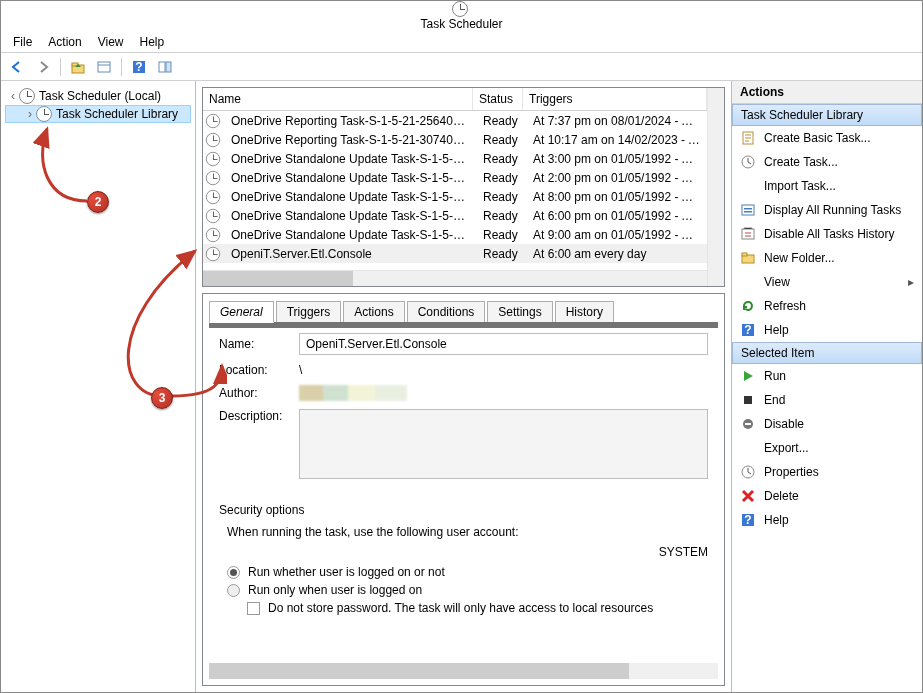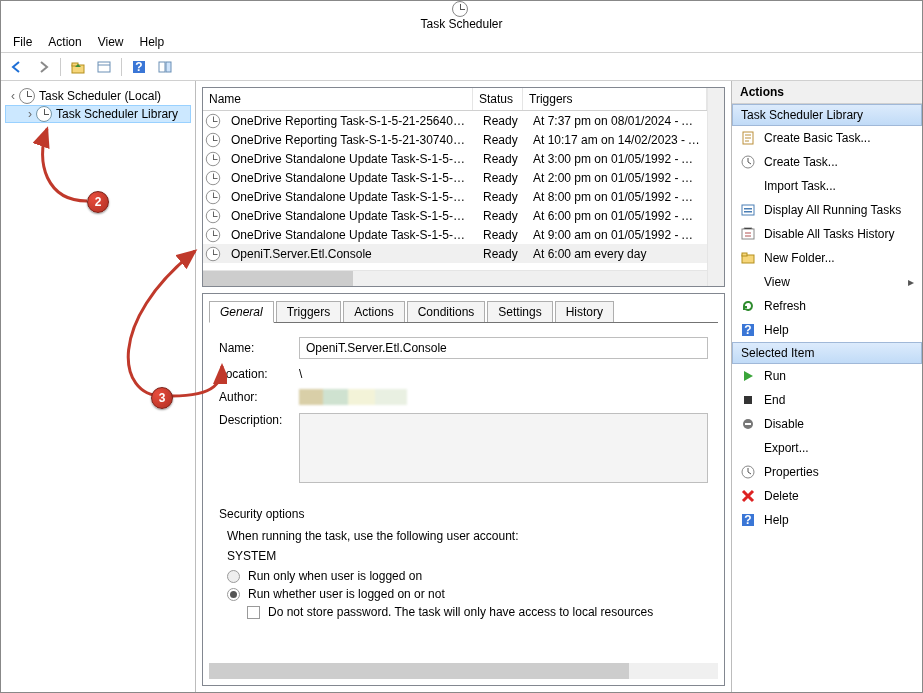--- a/index.html
+++ b/index.html
@@ -33,21 +33,21 @@
   .list-row.sel { background:#f0f0f0; }
   .list-row .cell { padding:0 6px; white-space:nowrap; overflow:hidden; text-overflow:ellipsis; }
   .list-scroll-x { height:16px; border-top:1px solid #e5e5e5; position:relative; background:#f0f0f0; }
   .list-scroll-x .thumb { position:absolute; left:0; top:0; height:100%; width:150px; background:#cdcdcd; }
   .vscroll { width:17px; background:#f0f0f0; border-left:1px solid #e5e5e5; }
   .detail-panel { flex:1; display:flex; flex-direction:column; min-height:0; }
   .tabs { display:flex; padding:6px 6px 0 6px; gap:2px; }
   .tab { padding:3px 10px; border:1px solid #aeaeae; border-bottom:none; background:#fff; cursor:pointer; position:relative; top:1px; }
   .tab.active { background:#fff; border-bottom:1px solid #fff; z-index:2;font-style:italic; }
   .tab:not(.active) { background:#f4f4f4; }
-  .tab-body { flex:1; border-top:1px solid #737373; margin:0 6px 6px 6px; padding:14px 10px 6px 10px; overflow:hidden; position:relative; }
+  .tab-body { flex:1; border-top:6px solid #737373; margin:0 6px 6px 6px; padding:5px 10px 6px 10px; overflow:hidden; position:relative; }
   .form-row { display:flex; align-items:center; margin-bottom:8px; }
   .form-row .label { width:80px; }
   .form-row .val-input { flex:1; height:22px; border:1px solid #bebebe; padding:2px 6px; background:#fff; }
   .form-row .val-text { flex:1; }
   .desc-box { flex:1; height:70px; border:1px solid #bebebe; background:#f4f4f4; }
   .blur { background: linear-gradient(90deg,#d9cfa8 0 22%,#cfe2d0 22% 45%,#f3f3d8 45% 70%,#e9f0e2 70% 100%); height:16px; width:108px; filter: blur(1px); }
   .sec-group { margin-top:24px; }
   .sec-title { margin-bottom:8px; }
   .radio-row { display:flex; align-items:center; gap:8px; margin:4px 0 4px 8px; }
   .radio { width:13px; height:13px; border:1px solid #9a9a9a; border-radius:50%; display:inline-flex; align-items:center; justify-content:center; background:#fff; }
@@ -252,28 +252,28 @@
           <span class="label">Author:</span>
           <span class="blur"></span>
         </div>
         <div class="form-row" style="align-items:flex-start;">
           <span class="label">Description:</span>
           <div class="desc-box"></div>
         </div>
         <div class="sec-group">
           <div class="sec-title">Security options</div>
           <div style="margin-left:8px; margin-bottom:6px;">When running the task, use the following user account:</div>
-          <div style="margin-left:8px; margin-bottom:6px;">SYSTEM</div>
+          <div style="margin-left:8px; margin-bottom:6px;text-align:right;">SYSTEM</div>
+          <div class="radio-row">
+            <span class="radio sel"></span>
+            <span>Run whether user is logged on or not</span>
+          </div>
           <div class="radio-row">
             <span class="radio disabled"></span>
             <span>Run only when user is logged on</span>
-          </div>
-          <div class="radio-row">
-            <span class="radio sel"></span>
-            <span>Run whether user is logged on or not</span>
           </div>
           <div class="check-row">
             <span class="checkbox"></span>
             <span>Do not store password.  The task will only have access to local resources</span>
           </div>
         </div>
       </div>
       <div class="detail-scroll-x">
           <div class="thumb"></div>
         </div>

